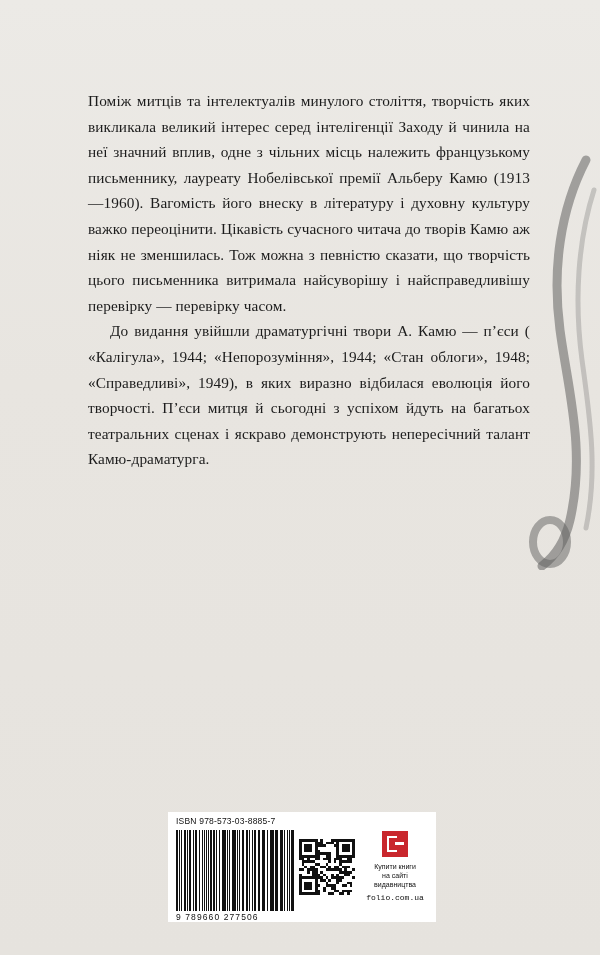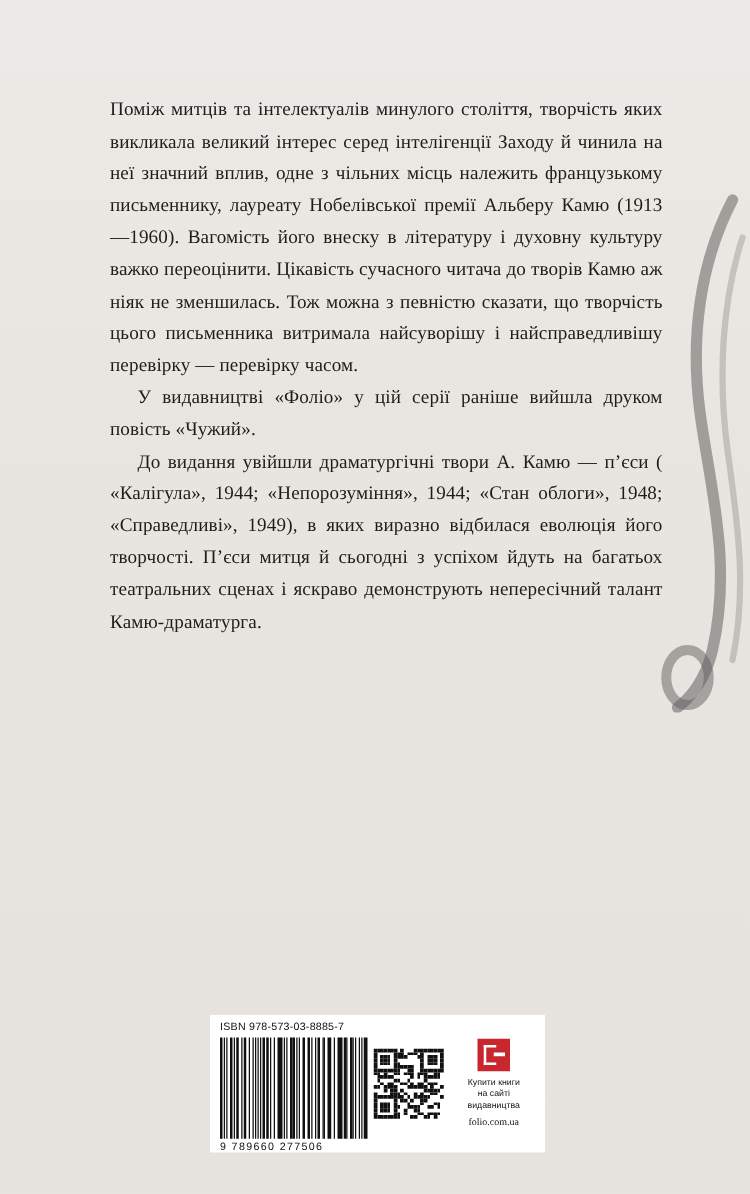--- a/index.html
+++ b/index.html
@@ -29,21 +29,21 @@
     top: 150px;
     width: 120px;
     height: 420px;
     pointer-events: none;
     opacity: 0.85;
   }
 
   .blurb {
     position: absolute;
     left: 88px;
-    top: 75px;
+    top: 88px;
     width: 442px;
     font-size: 15.3px;
     line-height: 25.6px;
     text-align: justify;
     text-justify: inter-word;
     color: #1c1c1c;
     letter-spacing: 0.1px;
   }
   .blurb p {
     margin: 0;
@@ -152,41 +152,40 @@
     background: #fff;
   }
   .pub-line {
     font-family: "Liberation Sans", sans-serif;
     font-size: 7px;
     line-height: 9px;
     color: #111;
     text-align: center;
   }
   .pub-site {
-    font-family: Liberation Serif, serif;
+    font-family: Liberation Mono, monospace;
     font-size: 8px;
     line-height: 11px;
     color: #111;
     margin-top: 3px;
   }
 </style>
 </head>
 <body>
 
 <div class="page">
 
   <svg class="brush-mark" viewBox="0 0 120 420" preserveAspectRatio="none">
     <path d="M96 10 C70 60, 62 120, 70 180 C78 240, 96 300, 80 370 C74 396, 60 410, 52 416" fill="none" stroke="#4a4a4a" stroke-width="9" stroke-linecap="round" opacity="0.55"></path>
     <path d="M104 40 C88 90, 84 150, 92 210 C100 268, 108 320, 96 378" fill="none" stroke="#555" stroke-width="5" stroke-linecap="round" opacity="0.3"></path>
     <ellipse cx="60" cy="392" rx="17" ry="22" fill="none" stroke="#4a4a4a" stroke-width="8" opacity="0.5"></ellipse>
   </svg>
 
   <div class="blurb">
     <p>Поміж митців та інтелектуалів минулого століття, творчість яких викликала великий інтерес серед інтелігенції Заходу й чинила на неї значний вплив, одне з чільних місць належить французькому письменнику, лауреату Нобелівської премії Альберу Камю (1913—1960). Вагомість його внеску в літературу і духовну культуру важко переоцінити. Цікавість сучасного читача до творів Камю аж ніяк не зменшилась. Тож можна з певністю сказати, що творчість цього письменника витримала найсуворішу і найсправедливішу перевірку — перевірку часом.</p>
-    <p class="indented">У видавництві «Фоліо» у цій серії раніше вийшла друком повість «Чужий».</p>
     <p class="indented">До видання увійшли драматургічні твори А. Камю — п’єси ( «Калігула», 1944; «Непорозуміння», 1944; «Стан облоги», 1948; «Справедливі», 1949), в яких виразно відбилася еволюція його творчості. П’єси митця й сьогодні з успіхом йдуть на багатьох театральних сценах і яскраво демонструють непересічний талант Камю-драматурга.</p>
   </div>
 
   <div class="footer-block">
 
     <div class="isbn-area">
       <div class="isbn-text">ISBN 978-573-03-8885-7</div>
       <div class="barcode" id="barcode">
           <i style="width: 3px; background: rgb(17, 17, 17);"></i>
           <i style="width: 1px; background: transparent;"></i>

